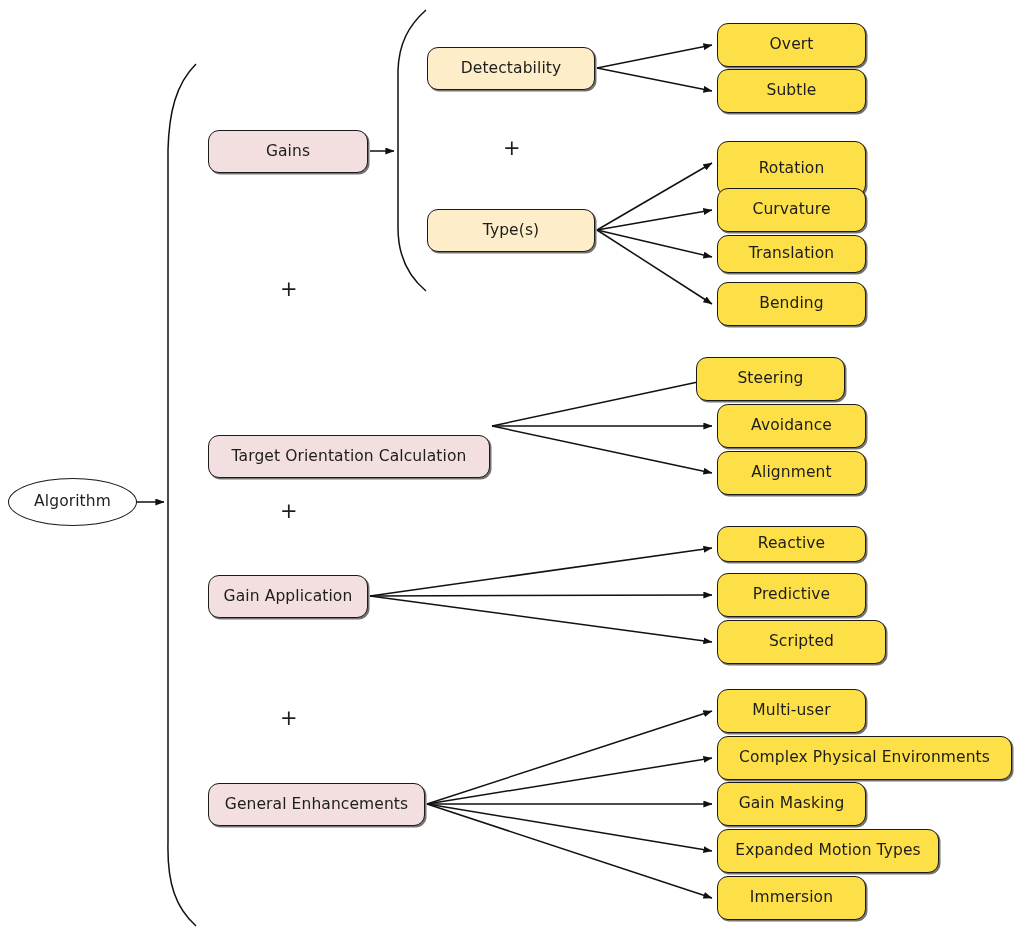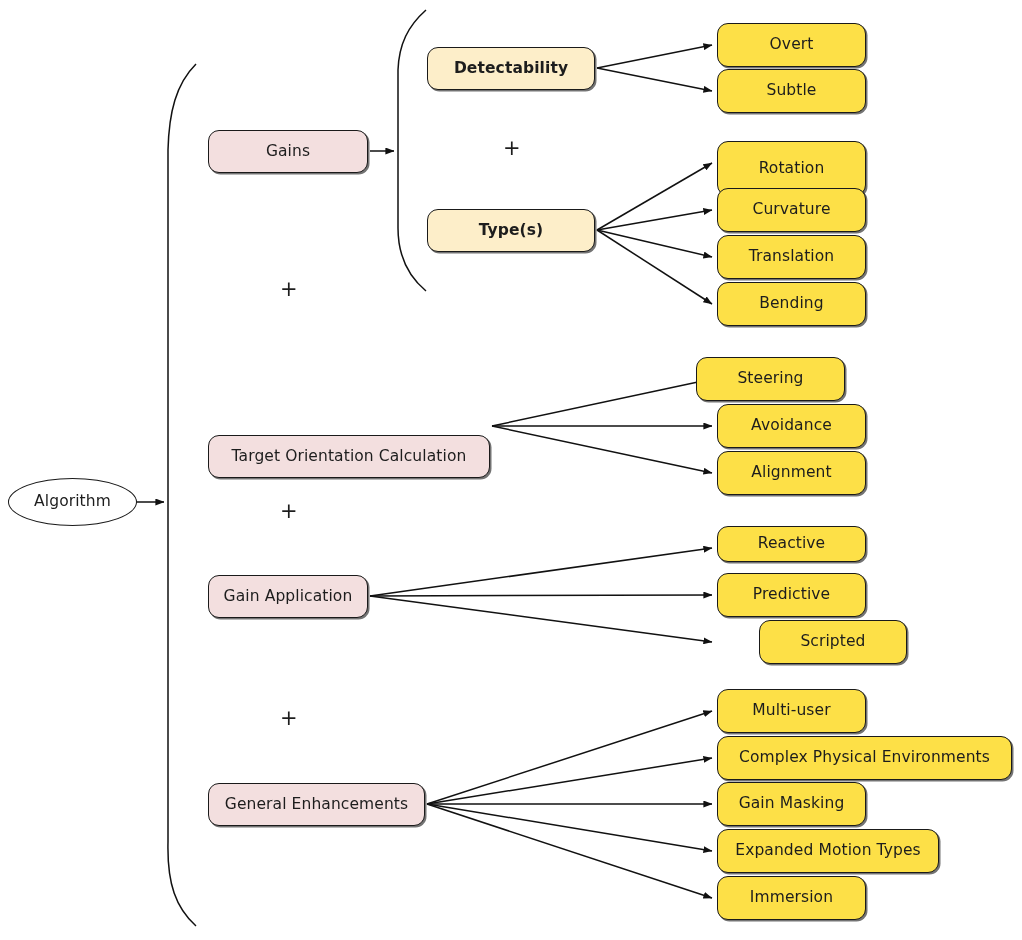--- a/index.html
+++ b/index.html
@@ -40,21 +40,21 @@
     box-shadow: 1.5px 1.5px 0 rgba(0,0,0,0.55);
     letter-spacing: 0.1px;
   }
   .node.root-ellipse {
     border-radius: 50%;
     box-shadow: none;
     background: #ffffff;
     border-width: 1.5px;
   }
   .node.pink  { background: #f3dfdf; }
-  .node.yellow{ background: #fdeec9; font-weight: bold; }
+  .node.yellow{ background: #fdeec9; }
   .node.blue  { background: #fde047; }
 
   .plus {
     position: absolute;
     font-size: 21px;
     color: #1d1d1d;
     line-height: 1;
     font-family: "DejaVu Sans", sans-serif;
     user-select: none;
   }
@@ -132,21 +132,21 @@
   <div class="node yellow" style="left:427px; top:209px; width:168px; height:43px;">
     <span>Type(s)</span>
   </div>
 
   <div class="node blue" style="left:717px; top:141px; width:149px; height:55px;">
     <span>Rotation</span>
   </div>
   <div class="node blue" style="left:717px; top:188px; width:149px; height:44px;">
     <span>Curvature</span>
   </div>
-  <div class="node blue" style="left:717px; top:235px; width:149px; height:44px;">
+  <div class="node blue" style="left:717px; top:235px; width:149px; height:38px;">
     <span>Translation</span>
   </div>
   <div class="node blue" style="left:717px; top:282px; width:149px; height:44px;">
     <span>Bending</span>
   </div>
 
   <div class="node pink" style="left:208px; top:405px; width:282px; height:43px;margin-top:30px;">
     <span>Target Orientation Calculation</span>
   </div>
 
@@ -163,21 +163,21 @@
   <div class="node pink" style="left:208px; top:575px; width:160px; height:43px;">
     <span>Gain Application</span>
   </div>
 
   <div class="node blue" style="left:717px; top:526px; width:149px; height:36px;">
     <span>Reactive</span>
   </div>
   <div class="node blue" style="left:717px; top:573px; width:149px; height:44px;">
     <span>Predictive</span>
   </div>
-  <div class="node blue" style="left:717px; top:620px; width:148px; height:44px;margin-left:42px;">
+  <div class="node blue" style="left:717px; top:620px; width:169px; height:44px;">
     <span>Scripted</span>
   </div>
 
   <div class="node pink" style="left:208px; top:783px; width:217px; height:43px;">
     <span>General Enhancements</span>
   </div>
 
   <div class="node blue" style="left:717px; top:689px; width:149px; height:44px;">
     <span>Multi-user</span>
   </div>

